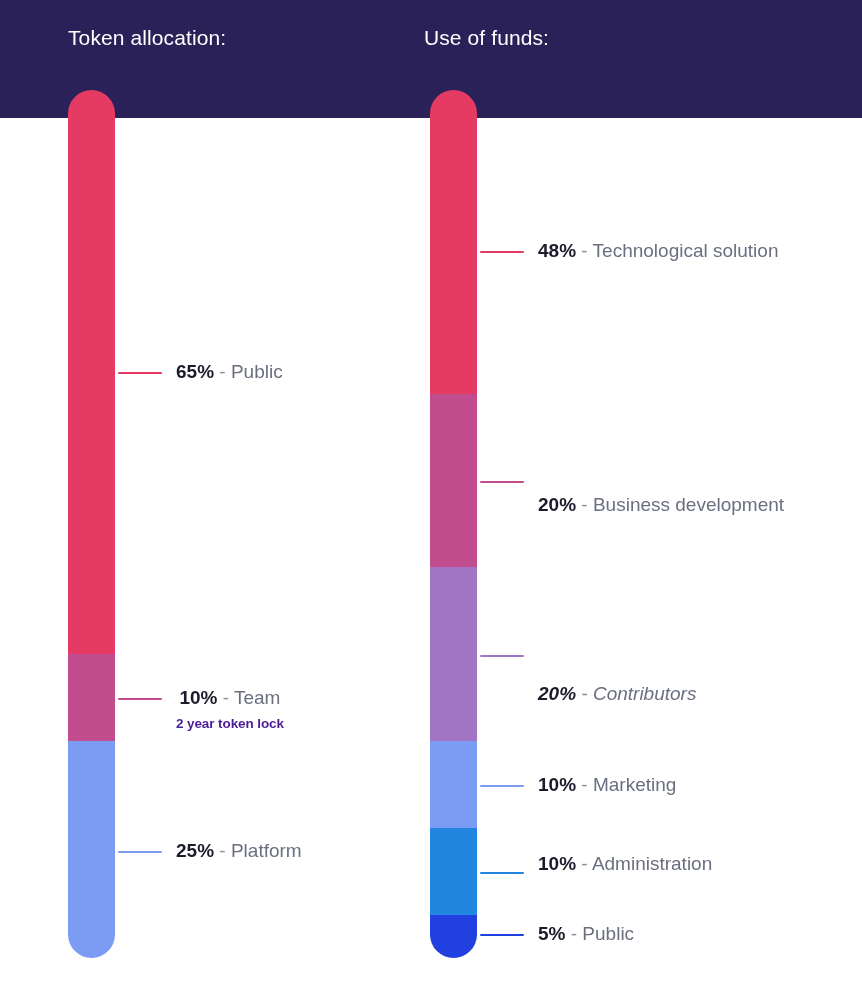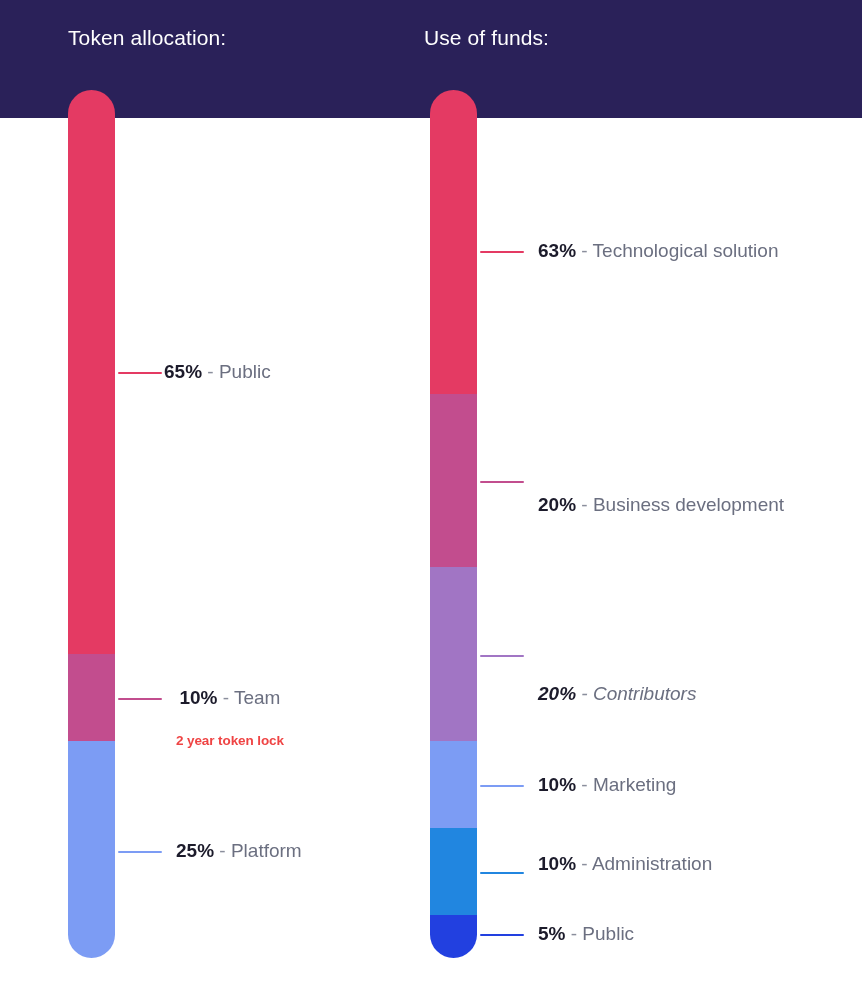--- a/index.html
+++ b/index.html
@@ -85,24 +85,24 @@
   }
   .callout .pct {
     color: #1c1b2b;
     font-weight: 700;
   }
   .callout .dash {
     color: #8a8e9c;
     font-weight: 400;
   }
   .callout .sub {
-    margin-top: 23px;
+    margin-top: 6px;
     font-size: 13.5px;
     font-weight: 700;
-    color: #ef4444;
+    color: #4c1d95;
     letter-spacing: -0.1px;
   }
 </style>
 </head>
 <body>
 
 <div id="infographic">
 
   <div class="header-band"></div>
 
@@ -119,35 +119,35 @@
       <div class="bar-segment" style="height: 303.8px; background: rgb(228, 58, 99);"></div>
       <div class="bar-segment" style="height: 173.6px; background: rgb(194, 77, 142);"></div>
       <div class="bar-segment" style="height: 173.6px; background: rgb(161, 117, 196);"></div>
       <div class="bar-segment" style="height: 86.8px; background: rgb(124, 156, 244);"></div>
       <div class="bar-segment" style="height: 86.8px; background: rgb(33, 134, 224);"></div>
       <div class="bar-segment" style="height: 43.4px; background: rgb(34, 64, 224);"></div>
     </div>
 
   <div id="callout-layer">
       <div class="connector" style="left: 118px; top: 372px; width: 44px; background: rgb(228, 58, 99);"></div>
-      <div class="callout" style="left: 164px; top: 360px;">
+      <div class="callout" style="left: 176px; top: 360px;">
         <div class="row"><span class="pct">65%</span><span class="dash"> - </span><span>Public</span></div>
       </div>
       <div class="connector" style="left: 118px; top: 698px; width: 44px; background: rgb(194, 77, 142);"></div>
       <div class="callout" style="left: 176px; top: 686px; text-align: center;">
         <div class="row"><span class="pct">10%</span><span class="dash"> - </span><span>Team</span></div>
         <div class="sub">2 year token lock</div>
       </div>
       <div class="connector" style="left: 118px; top: 851px; width: 44px; background: rgb(124, 156, 244);"></div>
       <div class="callout" style="left: 176px; top: 839px;">
         <div class="row"><span class="pct">25%</span><span class="dash"> - </span><span>Platform</span></div>
       </div>
       <div class="connector" style="left: 480px; top: 251px; width: 44px; background: rgb(228, 58, 99);"></div>
       <div class="callout" style="left: 538px; top: 239px;">
-        <div class="row"><span class="pct">63%</span><span class="dash"> - </span><span>Technological solution</span></div>
+        <div class="row"><span class="pct">48%</span><span class="dash"> - </span><span>Technological solution</span></div>
       </div>
       <div class="connector" style="left: 480px; top: 481px; width: 44px; background: rgb(194, 77, 142);"></div>
       <div class="callout" style="left: 538px; top: 469px; margin-top: 24px;">
         <div class="row"><span class="pct">20%</span><span class="dash"> - </span><span>Business development</span></div>
       </div>
       <div class="connector" style="left: 480px; top: 655px; width: 44px; background: rgb(161, 117, 196);"></div>
       <div class="callout" style="left: 538px; top: 682px; font-style: italic;">
         <div class="row"><span class="pct">20%</span><span class="dash"> - </span><span>Contributors</span></div>
       </div>
       <div class="connector" style="left: 480px; top: 785px; width: 44px; background: rgb(124, 156, 244);"></div>

